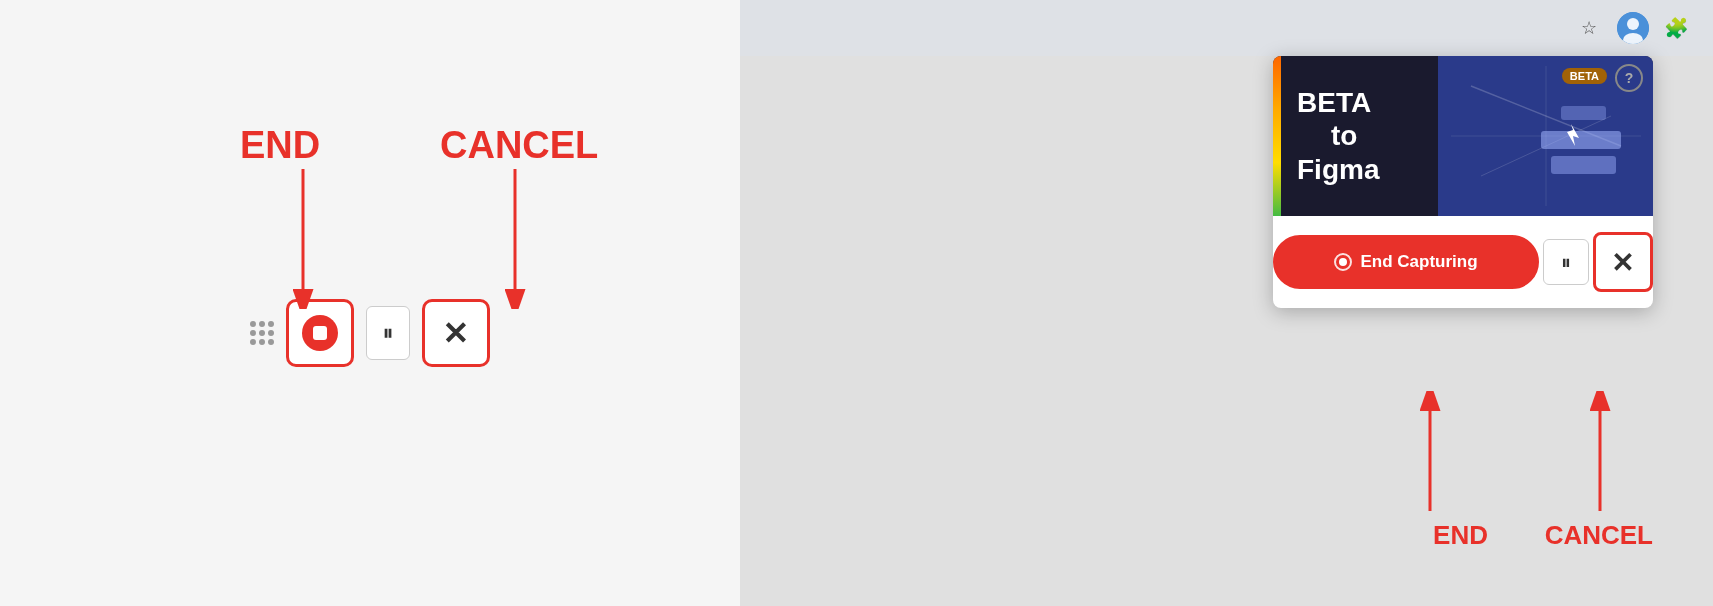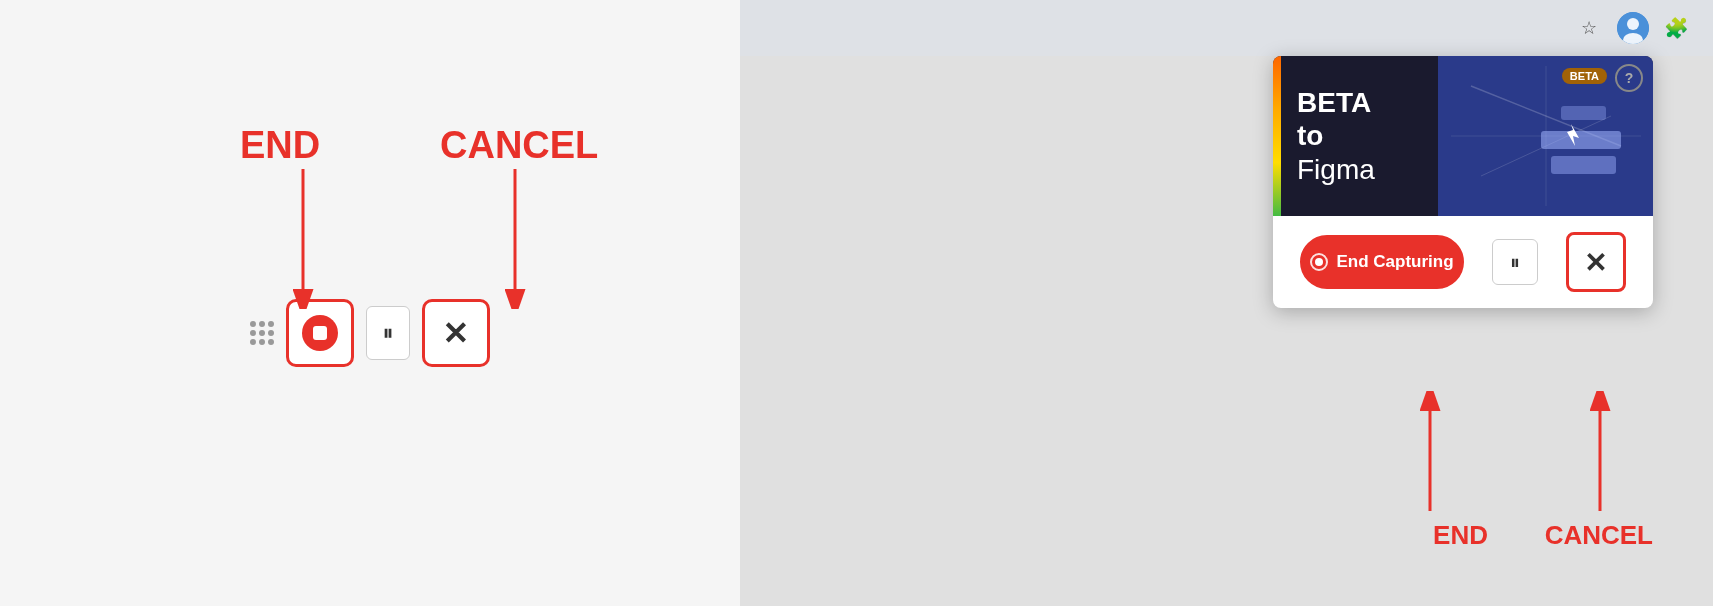--- a/index.html
+++ b/index.html
@@ -100,24 +100,24 @@
       height: 160px;
       background: #1a1a2e;
       position: relative;
       display: flex;
       align-items: center;
       overflow: hidden;
     }
 
     
     .popup-controls {
-      padding: 16px 27px;
-      display: flex;
-      align-items: center;
-      gap: 28px;
+      padding: 16px 0;
+      display: flex;
+      align-items: center;
+      gap: 4px;
     }
 
     
     .arrow-svg {
       position: absolute;
     }
 
     
     .page-content {
       position: absolute;
@@ -203,22 +203,22 @@
   <div class="page-content"></div>
 
   <div class="extension-popup">
 
     <div class="popup-banner">
 
       <div style="position:absolute; left:0; top:0; width:8px; height:100%; background:linear-gradient(to bottom, #ff6600, #ffaa00, #ffdd00, #44bb44); border-radius:0;"></div>
 
       <div style="margin-left:24px; z-index:1;">
         <div style="color:white; font-size:28px; font-weight:bold; line-height:1.2;">BETA</div>
-        <div style="color:white; font-size:28px; font-weight:bold; line-height:1.2;">to</div>
-        <div style="color:white; font-size:28px; font-weight:normal; line-height:1.2;">Figma</div>
+        <div style="color:white; font-size:28px; font-weight:bold; line-height:1.2;margin-left:34px;">to</div>
+        <div style="color:white; font-size:28px; font-weight:bold; line-height:1.2;">Figma</div>
       </div>
 
       <div style="position:absolute; right:0; top:0; width:215px; height:160px; background:#2a3a8a; display:flex; align-items:center; justify-content:center;">
         <svg width="190" height="140" viewBox="0 0 190 140">
 
           <line x1="0" y1="70" x2="190" y2="70" stroke="rgba(255,255,255,0.1)" stroke-width="1"></line>
           <line x1="95" y1="0" x2="95" y2="140" stroke="rgba(255,255,255,0.1)" stroke-width="1"></line>
 
           <line x1="20" y1="20" x2="170" y2="80" stroke="rgba(255,255,255,0.2)" stroke-width="1.5"></line>
           <line x1="30" y1="110" x2="160" y2="50" stroke="rgba(255,255,255,0.15)" stroke-width="1"></line>

